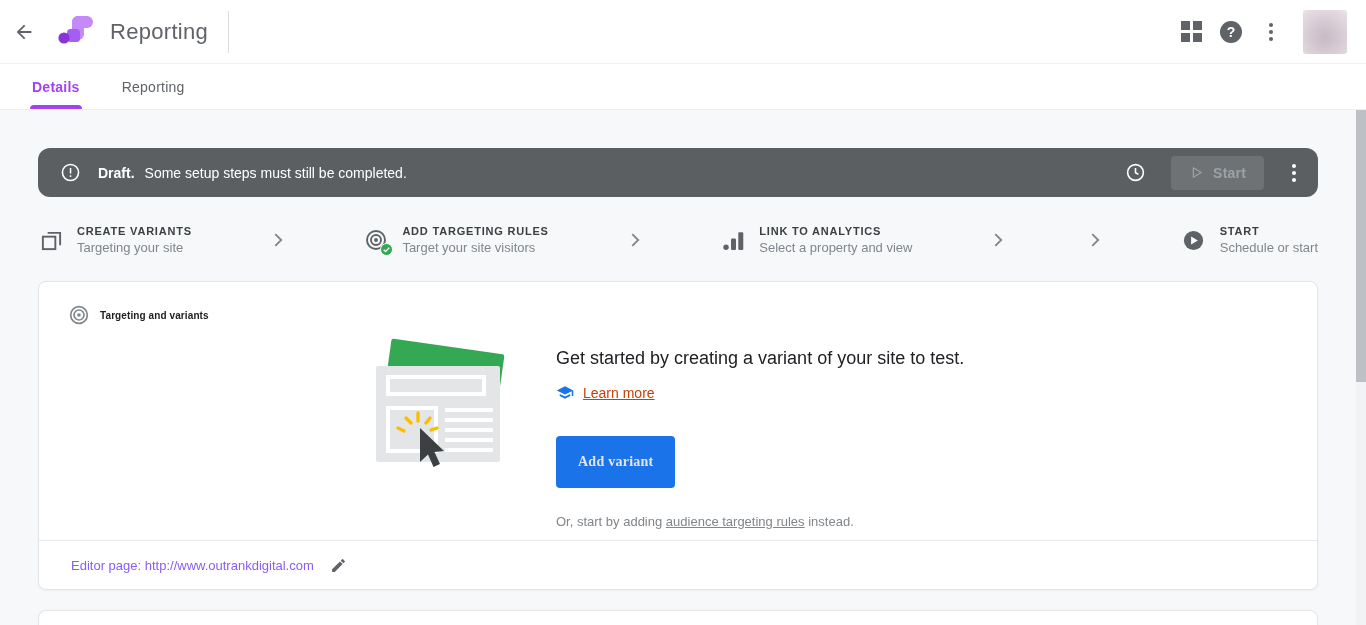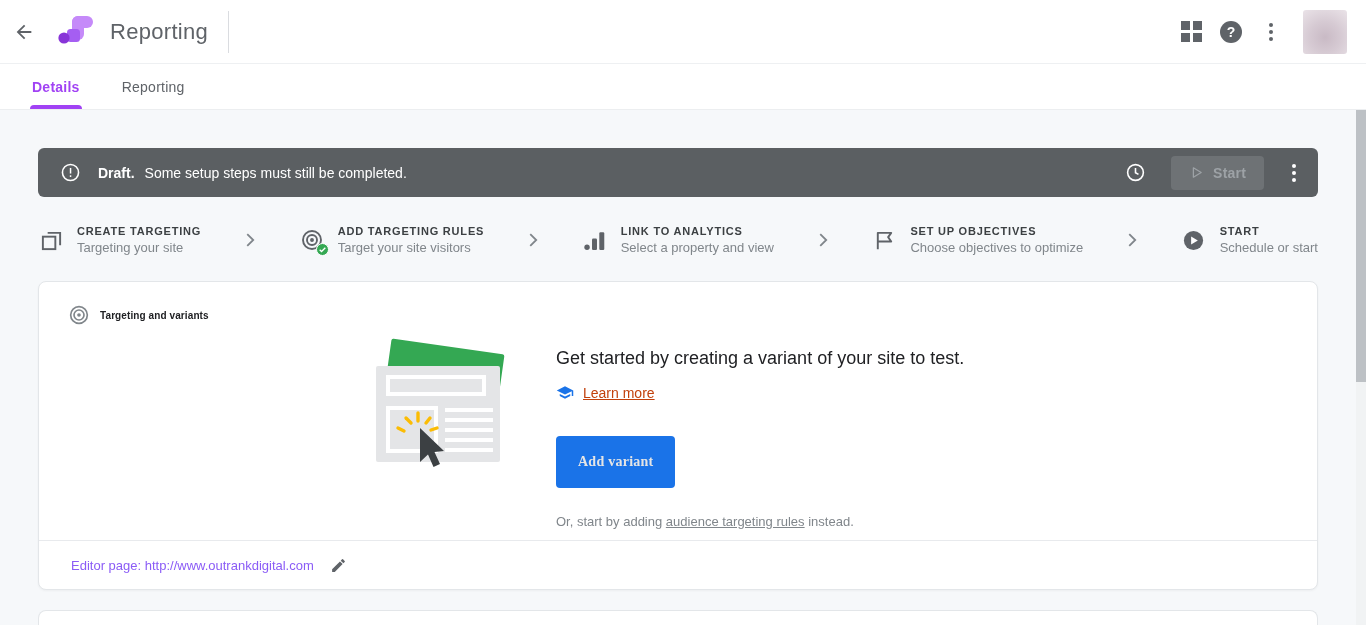--- a/index.html
+++ b/index.html
@@ -35,21 +35,21 @@
          padding:0 2px; margin-left:30px; color:#5f6368; cursor:pointer; }
   .tab.active { color:#a142f4; font-weight:bold; }
   .tab.active .tab-underline { position:absolute; left:0; right:0; bottom:0; height:4px; background:#a142f4; border-radius:4px 4px 0 0; }
   .tab + .tab { margin-left:38px; }
 
   
   .content { position:absolute; top:110px; left:0; width:1366px; height:515px; }
   .inner { width:1280px; margin:0 auto 0 38px; }
 
   
-  .banner { margin-top:38px; height:49px; background:#5b5f62; border-radius:6px;
+  .banner { margin-top:38px; height:49px; background:#5b5f62; border-radius:12px;
             display:flex; align-items:center; padding:0 22px; color:#fff; }
   .banner-status { font-size:14px; font-weight:bold; margin-left:17px; }
   .banner-msg { font-size:14px; margin-left:10px;text-align:center; }
   .banner-right { margin-left:auto; display:flex; align-items:center; }
   .clock-btn { display:flex; align-items:center; justify-content:center; width:28px; height:28px; cursor:pointer; }
   .start-btn { margin-left:22px; height:34px; padding:0 18px; background:#6e7275; border-radius:4px;
                display:flex; align-items:center; gap:9px; cursor:default; }
   .start-label { color:#9da2a6; font-size:14px; font-weight:bold; letter-spacing:0.2px; }
   .banner-kebab { margin-left:28px; cursor:pointer; }
   .banner-kebab i { background:#fff; }
@@ -190,21 +190,21 @@
     <div class="stepper">
 
       <div class="step">
         <span class="step-icon">
           <svg viewBox="0 0 24 24" width="23" height="23" fill="none" stroke="#5f6368" stroke-width="2">
             <path d="M8 4h13v13"></path>
               <rect x="3" y="8" width="13" height="13"></rect>
           </svg>
         </span>
         <span class="step-text">
-          <div class="step-title">CREATE TARGETING</div>
+          <div class="step-title">CREATE VARIANTS</div>
           <div class="step-sub">Targeting your site</div>
         </span>
       </div>
 
       <svg class="chevron" viewBox="0 0 24 24" width="22" height="22">
         <path d="M9 5.5l6.5 6.5L9 18.5" fill="none" stroke="#80868b" stroke-width="2"></path>
       </svg>
 
       <div class="step">
         <span class="step-icon">
@@ -240,31 +240,20 @@
         <span class="step-text">
           <div class="step-title">LINK TO ANALYTICS</div>
           <div class="step-sub">Select a property and view</div>
         </span>
       </div>
 
       <svg class="chevron" viewBox="0 0 24 24" width="22" height="22">
         <path d="M9 5.5l6.5 6.5L9 18.5" fill="none" stroke="#80868b" stroke-width="2"></path>
       </svg>
 
-      <div class="step">
-        <span class="step-icon">
-          <svg viewBox="0 0 24 24" width="23" height="23" fill="none" stroke="#5f6368" stroke-width="2" stroke-linejoin="round">
-            <path d="M5 21V4h14l-3.2 4.5L19 13H5"></path>
-          </svg>
-        </span>
-        <span class="step-text">
-          <div class="step-title">SET UP OBJECTIVES</div>
-          <div class="step-sub">Choose objectives to optimize</div>
-        </span>
-      </div>
 
       <svg class="chevron" viewBox="0 0 24 24" width="22" height="22">
         <path d="M9 5.5l6.5 6.5L9 18.5" fill="none" stroke="#80868b" stroke-width="2"></path>
       </svg>
 
       <div class="step">
         <span class="step-icon">
           <svg viewBox="0 0 24 24" width="23" height="23">
             <circle cx="12" cy="12" r="10" fill="#5f6368"></circle>
             <path d="M9.5 7.8l7 4.2-7 4.2z" fill="#fff"></path>

